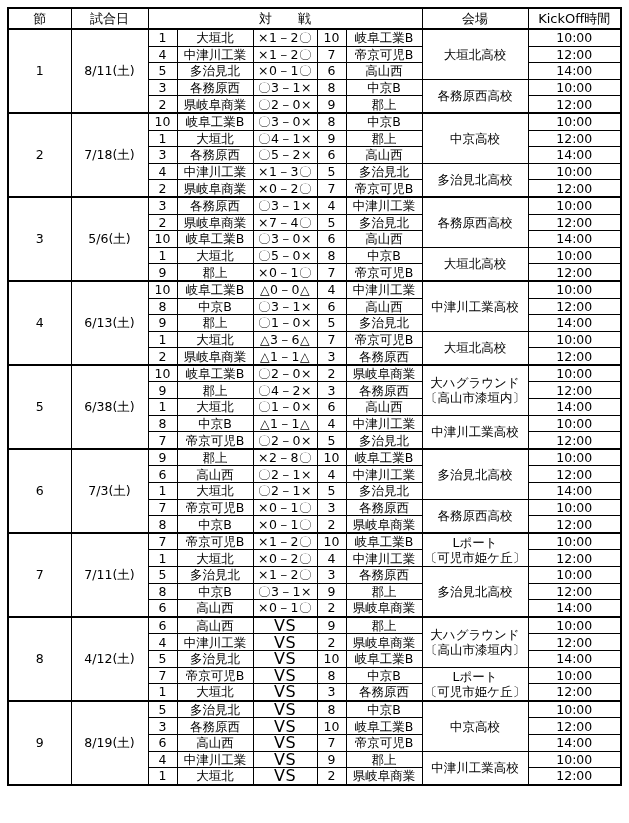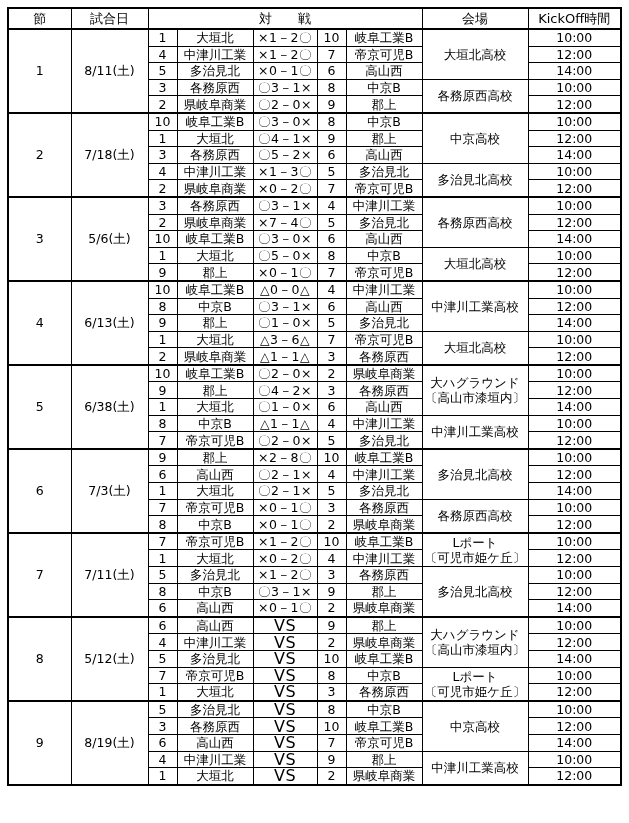--- a/index.html
+++ b/index.html
@@ -385,21 +385,21 @@
       <tr>
         <td class="num">6</td>
         <td class="team">高山西</td>
         <td class="score">×0－1〇</td>
         <td class="num">2</td>
         <td class="team">県岐阜商業</td>
         <td class="time">14:00</td>
       </tr>
       <tr class="block-start">
         <td class="col-round" rowspan="5">8</td>
-        <td class="col-date" rowspan="5">5/12(土)</td>
+        <td class="col-date" rowspan="5">4/12(土)</td>
         <td class="num">6</td>
         <td class="team">高山西</td>
         <td class="score vs">VS</td>
         <td class="num">9</td>
         <td class="team">郡上</td>
         <td class="venue" rowspan="3">
           <span class="venue-line">大ハグラウンド</span>
           <span class="venue-line">〔高山市漆垣内〕</span>
         </td>
         <td class="time">10:00</td>

